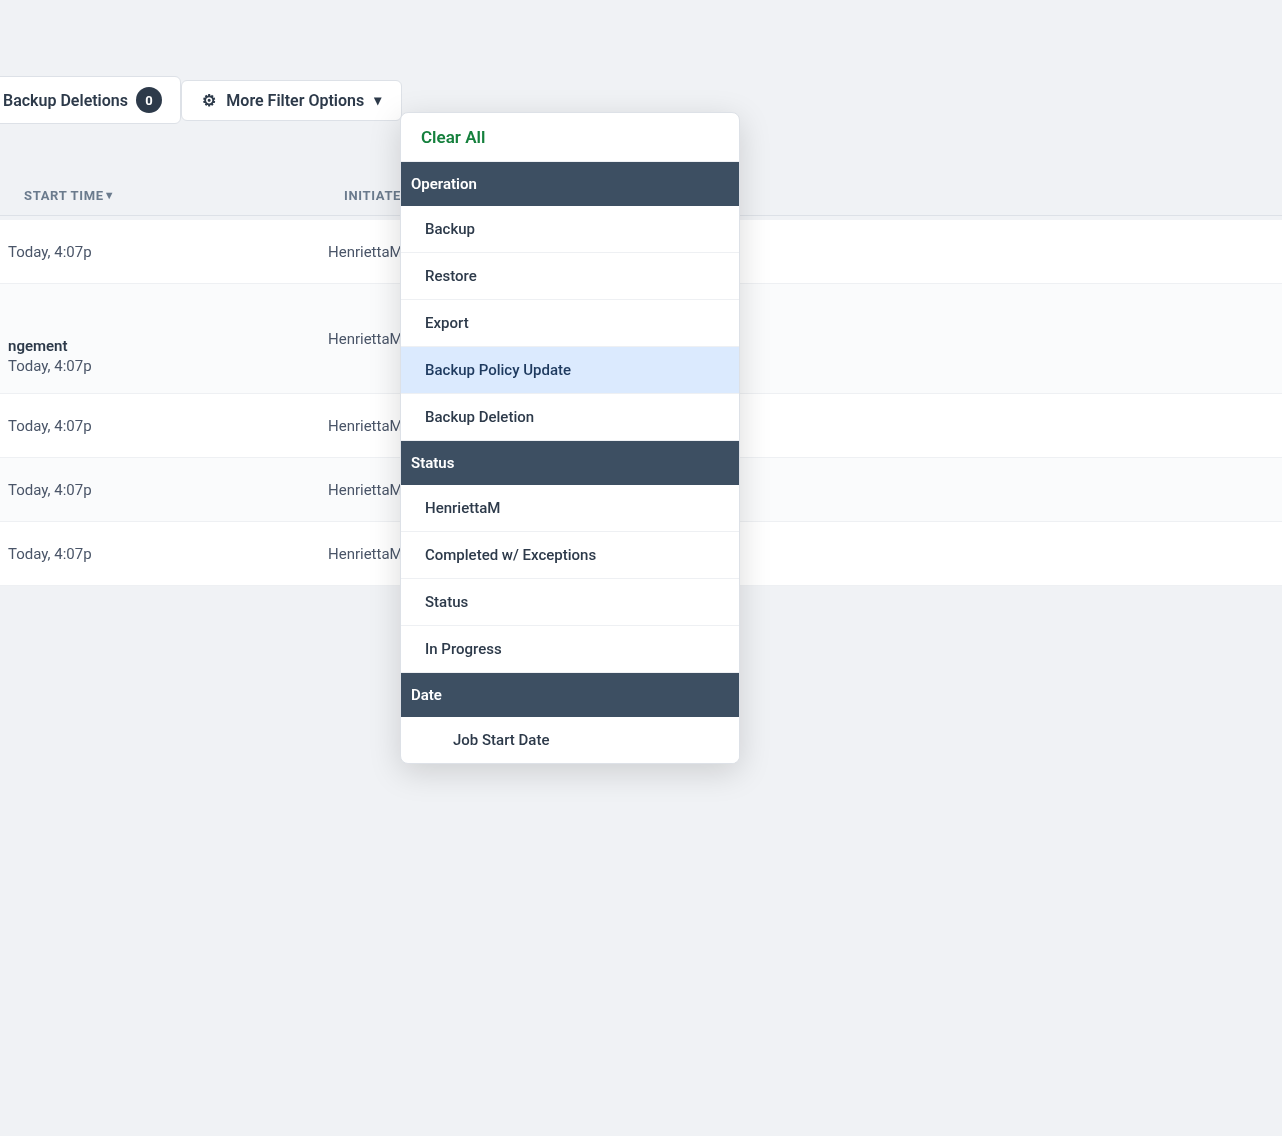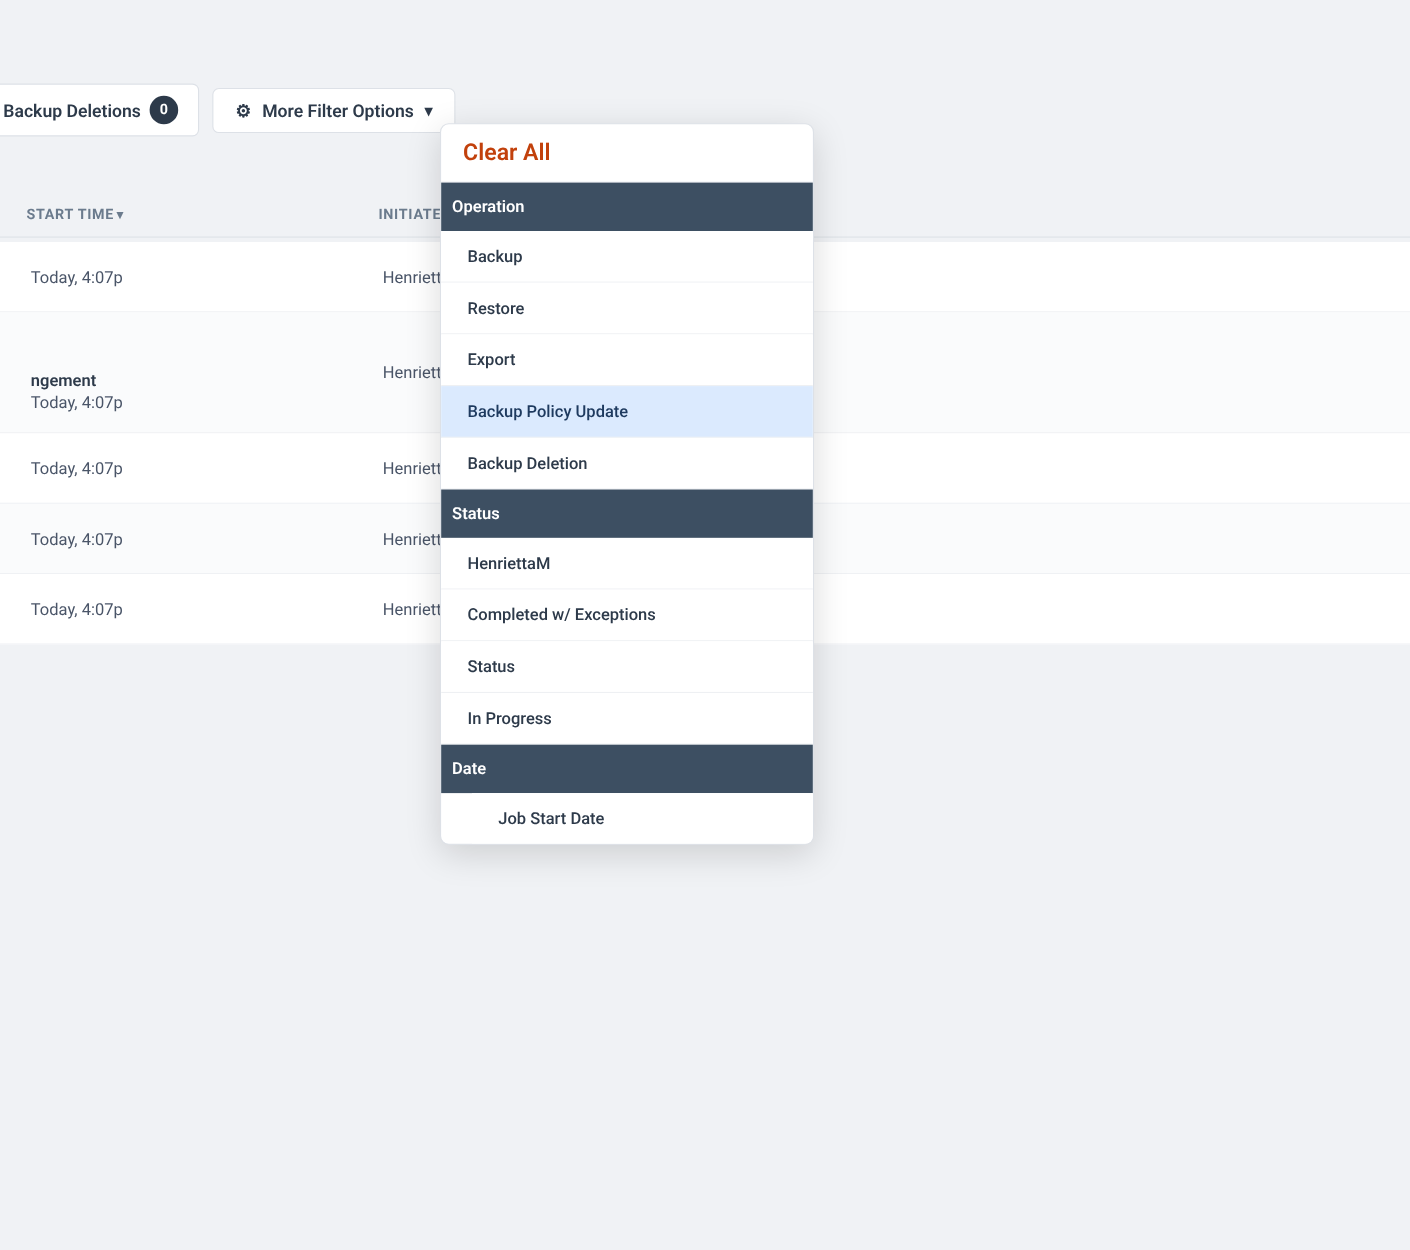--- a/index.html
+++ b/index.html
@@ -18,21 +18,20 @@
       background: #f0f2f5;
       position: relative;
     }
 
     
     .filter-bar {
       display: flex;
       align-items: center;
       padding: 16px 24px;
       background: #f0f2f5;
-      gap: 12px;
       position: absolute;
       top: 60px;
       left: 0;
       right: 0;
     }
 
     .filter-tab {
       display: flex;
       align-items: center;
       gap: 8px;
@@ -128,21 +127,21 @@
       position: absolute;
       top: 220px;
       left: 0;
       right: 0;
       background: #fff;
     }
 
     .table-row {
       display: flex;
       align-items: center;
-      padding: 18px 28px;
+      padding: 18px 8px;
       border-bottom: 1px solid #eef0f3;
       background: #fff;
       min-height: 64px;
     }
 
     .table-row:nth-child(even) {
       background: #fafbfc;
     }
 
     .row-left {
@@ -179,23 +178,23 @@
       background: #fff;
       border: 1px solid #dde1e7;
       border-radius: 8px;
       box-shadow: 0 8px 32px rgba(0,0,0,0.15);
       z-index: 100;
       overflow: hidden;
     }
 
     .dropdown-clear {
       padding: 14px 20px;
-      font-size: 21px;
-      font-weight: 600;
-      color: #c2410c;
+      font-size: 17px;
+      font-weight: 600;
+      color: #15803d;
       cursor: pointer;
       border-bottom: 1px solid #eef0f3;
     }
 
     .dropdown-section-header {
       padding: 13px 10px;
       background: #3d4f62;
       color: #fff;
       font-size: 15px;
       font-weight: 600;

